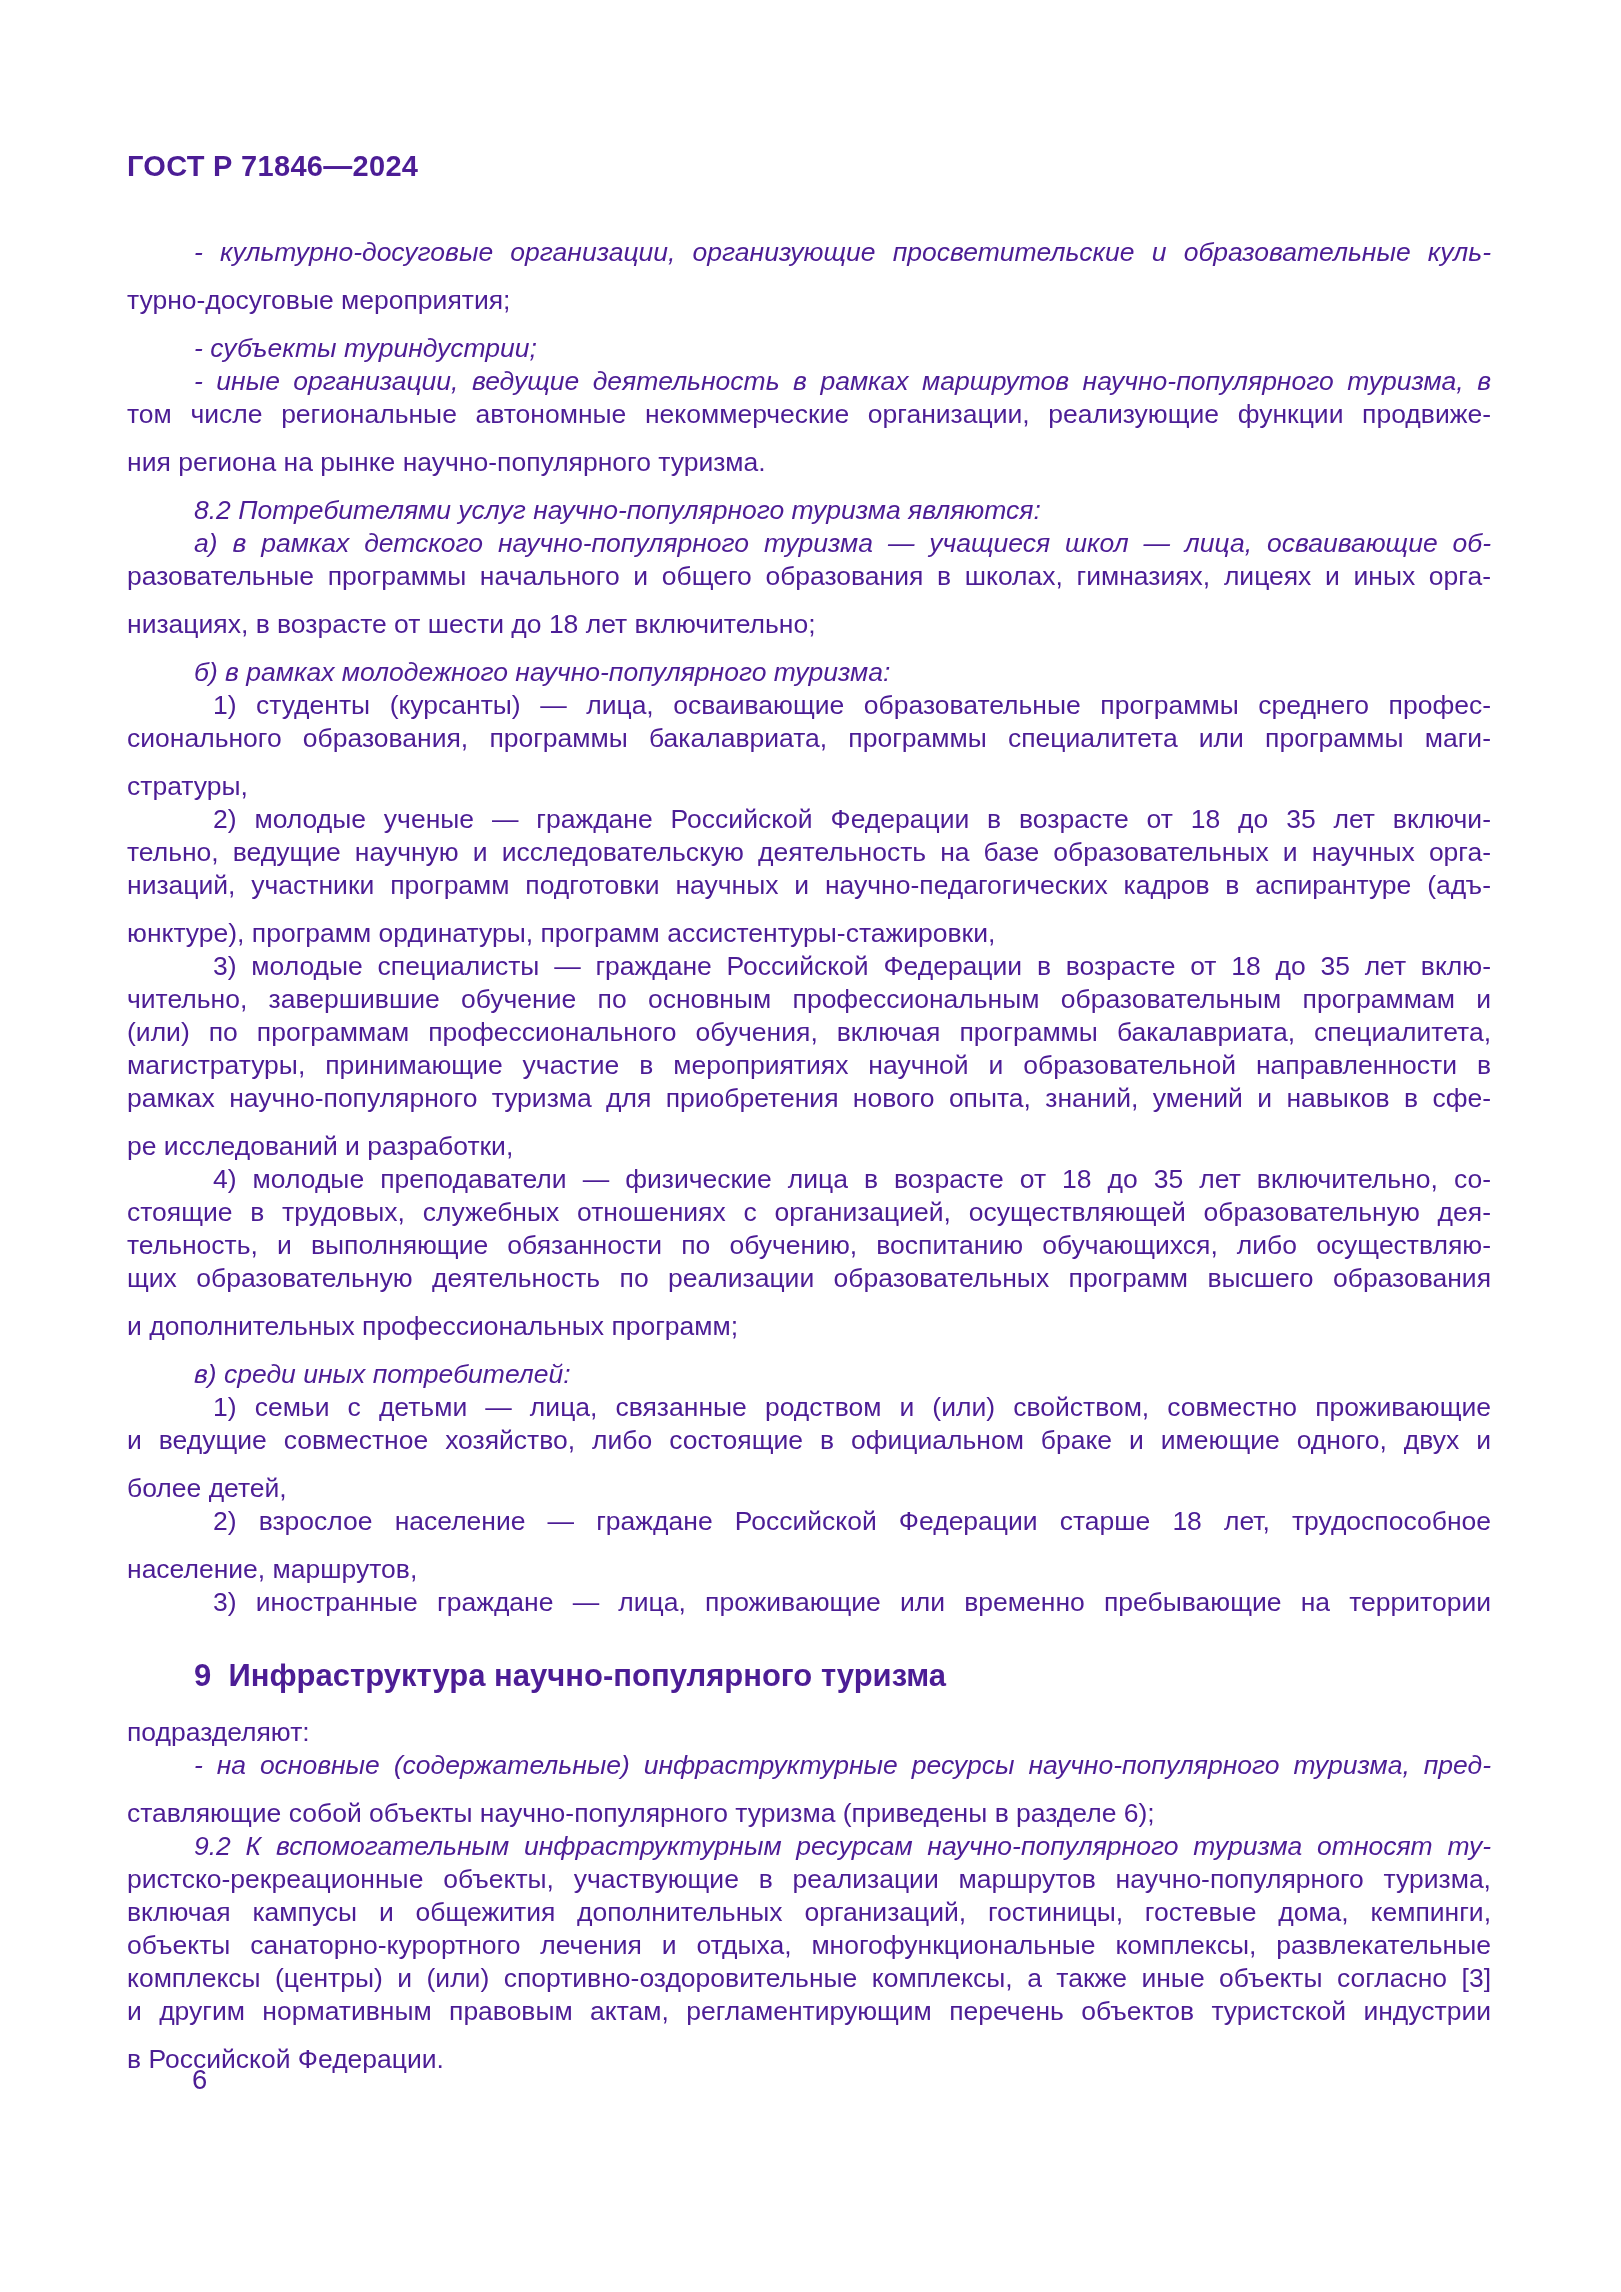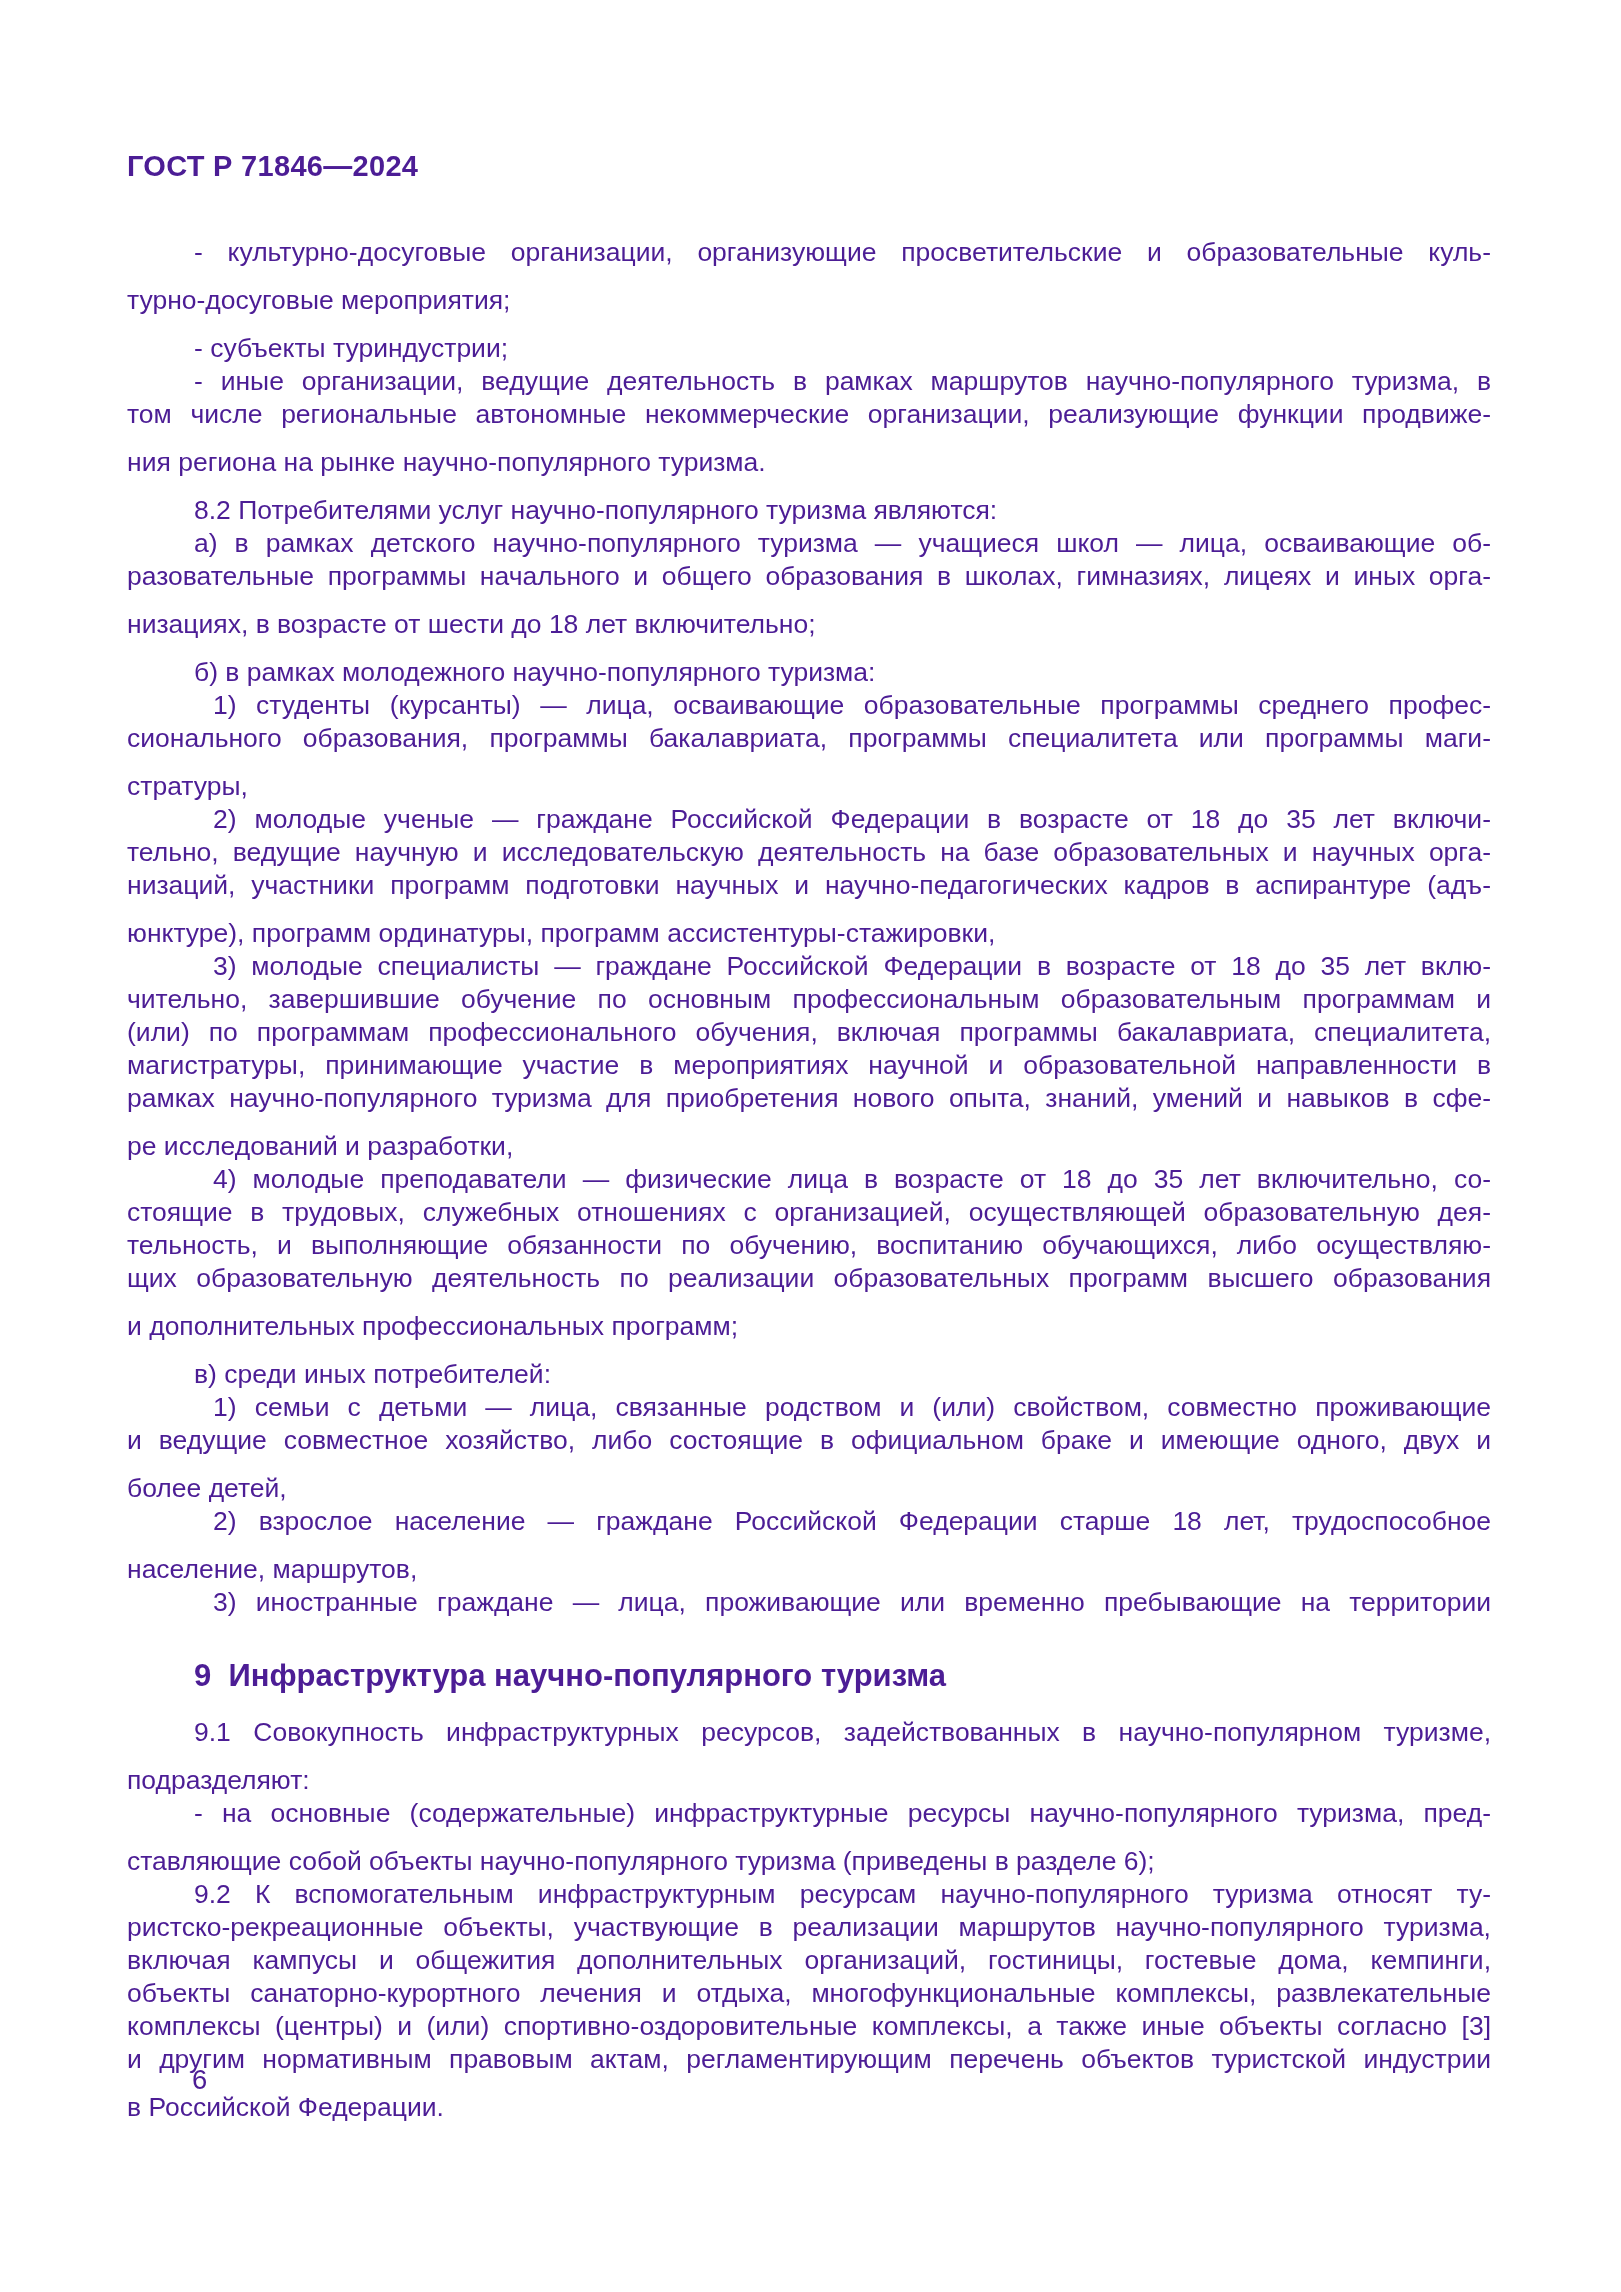--- a/index.html
+++ b/index.html
@@ -33,21 +33,21 @@
     font-size: 26.5px;
     line-height: 33px;
   }
   .para { margin: 0; }
   .line {
     text-align: justify;
     text-align-last: justify;
     min-height: 33px;
   }
   .line.last { text-align-last: left; margin-top: 15px; }
-  .line.first.ind1 { padding-left: 67px; }
+  .line.first.ind1 { padding-left: 67px; font-style: italic; }
   .line.first.ind2 { padding-left: 86px; }
   .section-heading {
     font-weight: bold;
     font-size: 31px;
     line-height: 37px;
     margin: 38px 0 21.6px 67px;
     white-space: pre-wrap;
   }
   .page-number {
     position: absolute;
@@ -122,21 +122,20 @@
       </div>
       <div class="para">
         <div class="line first ind2">2) взрослое население — граждане Российской Федерации старше 18 лет, трудоспособное</div>
         <div class="line last">население, маршрутов,</div>
       </div>
       <div class="para">
         <div class="line first ind2">3) иностранные граждане — лица, проживающие или временно пребывающие на территории</div>
       </div>
       <div class="section-heading">9  Инфраструктура научно-популярного туризма</div>
       <div class="para">
-        <div class="line first ind1">9.1 Совокупность инфраструктурных ресурсов, задействованных в научно-популярном туризме,</div>
         <div class="line last">подразделяют:</div>
       </div>
       <div class="para">
         <div class="line first ind1">- на основные (содержательные) инфраструктурные ресурсы научно-популярного туризма, пред-</div>
         <div class="line last">ставляющие собой объекты научно-популярного туризма (приведены в разделе 6);</div>
       </div>
       <div class="para">
         <div class="line first ind1">9.2 К вспомогательным инфраструктурным ресурсам научно-популярного туризма относят ту-</div>
         <div class="line">ристско-рекреационные объекты, участвующие в реализации маршрутов научно-популярного туризма,</div>
         <div class="line">включая кампусы и общежития дополнительных организаций, гостиницы, гостевые дома, кемпинги,</div>

